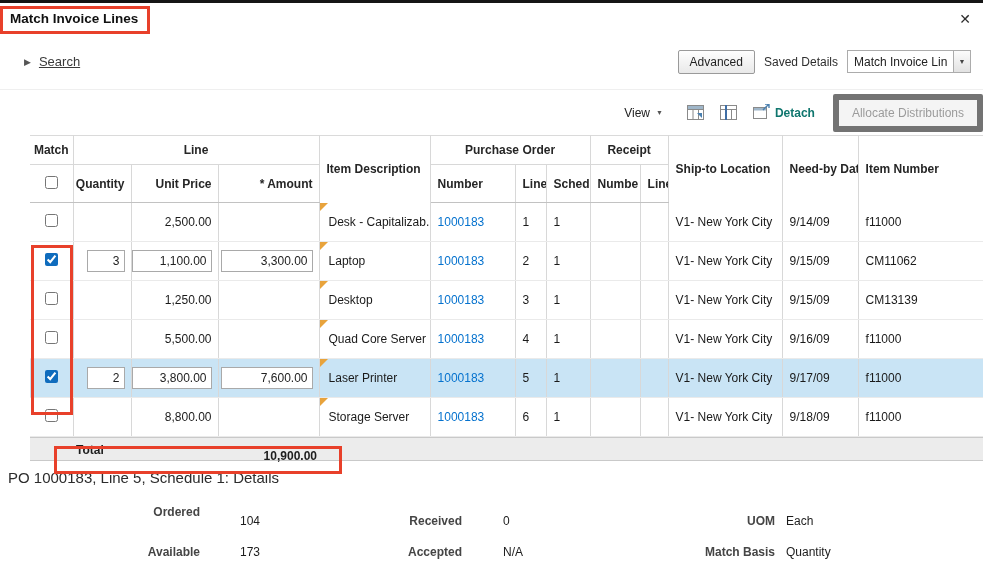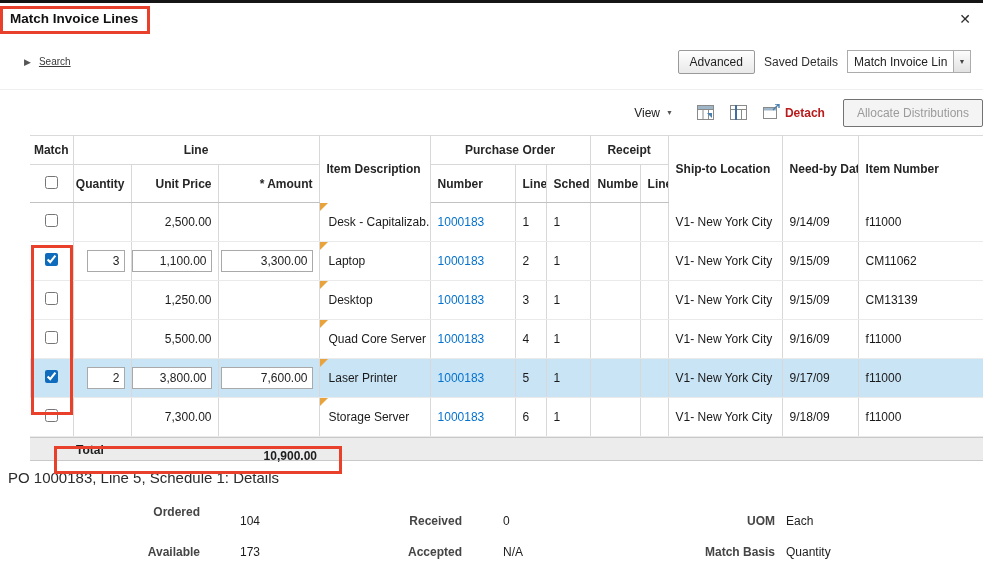--- a/index.html
+++ b/index.html
@@ -8,35 +8,35 @@
   .root { position:relative; width:983px; height:567px; overflow:hidden; background:#fff; border-top:3px solid #151515; }
 
   
   .titlebar { height:31px; display:flex; align-items:center; padding:0 12px 0 10px; }
   .title { font-size:13.5px; font-weight:bold; color:#111; }
   .close { margin-left:auto; font-size:14px; color:#2b2b2b; cursor:pointer; line-height:1; }
 
   
   .searchrow { height:56px; display:flex; align-items:center; padding:0 12px 0 24px; border-bottom:1px solid #efefef; }
   .disclosure { font-size:9px; color:#555; margin-right:8px; }
-  .search-label { font-size:10px; color:#3a3a3a;text-decoration:underline; }
+  .search-label { font-size:13px; color:#3a3a3a;text-decoration:underline; }
   .search-right { margin-left:auto; display:flex; align-items:center; gap:9px; }
   .btn { font-size:12px; color:#1f1f1f; background:linear-gradient(#fefefe,#e9e9e9); border:1px solid #9a9a9a; border-radius:2px; padding:4px 11px; cursor:pointer; font-family:inherit; }
   .saved-label { font-size:12px; color:#2e2e2e; }
   .combo { display:flex; align-items:stretch; height:23px; }
   .combo-input { width:106px; border:1px solid #acacac; border-right:none; font-size:12px; padding:0 6px; color:#222; background:#fff; font-family:inherit; }
   .combo-btn { width:18px; border:1px solid #acacac; background:linear-gradient(#fcfcfc,#e2e2e2); font-size:7px; color:#444; display:flex; align-items:center; justify-content:center; cursor:pointer; }
 
   
   .toolbar { height:45px; display:flex; align-items:center; padding:0 0 0 20px;justify-content:flex-end; }
   .view-btn { display:flex; align-items:center; gap:6px; font-size:12px; color:#222; cursor:pointer; margin-right:24px; }
   .caret { font-size:7px; color:#555; }
   .iconbtn { margin-right:16px; cursor:pointer; display:flex; align-items:center; }
-  .detach-btn { display:flex; align-items:center; gap:5px; font-size:12px; font-weight:bold; color:#b91c1c; cursor:pointer; margin-right:18px; }
-  .allocate-btn { font-size:12px; color:#9b9b9b; background:#f4f4f4; border:1px solid #737373; border-radius:2px; padding:6px 13px; font-family:inherit; }
+  .detach-btn { display:flex; align-items:center; gap:5px; font-size:12px; font-weight:bold; color:#0f766e; cursor:pointer; margin-right:18px; }
+  .allocate-btn { font-size:12px; color:#9b9b9b; background:#f4f4f4; border:6px solid #737373; border-radius:2px; padding:6px 13px; font-family:inherit; }
 
   
   .grid { border-collapse:collapse; table-layout:fixed; margin-left:30px; width:953px; border-top:1px solid #dadada; }
   .grid th, .grid td { border-right:1px solid #d8d8d8; font-size:12px; vertical-align:middle; overflow:hidden; white-space:nowrap; }
   .grid th { font-weight:bold; color:#262626; background:#fff; }
   .h1 th { height:29px; }
   .h1 th.bb { border-bottom:1px solid #d8d8d8;margin-left:32px; }
   .h2 th { height:38px; border-bottom:1px solid #c2c2c2; }
   .grid td { height:39px; border-bottom:1px solid #eaeaea; background:#fff; }
   .c { text-align:center; }
@@ -244,21 +244,21 @@
         <td class="left"></td>
         <td class="left"></td>
         <td class="left">V1- New York City</td>
         <td class="left">9/17/09</td>
         <td class="left">f11000</td>
       </tr>
 
       <tr class="trow">
         <td class="c"><input type="checkbox" class="cb" style=""></td>
         <td class="r"></td>
-        <td class="r">7,300.00</td>
+        <td class="r">8,800.00</td>
         <td class="r"></td>
         <td class="left desc-cell"><span class="corner"></span><span>Storage Server</span></td>
         <td class="left"><a class="link">1000183</a></td>
         <td class="left">6</td>
         <td class="left">1</td>
         <td class="left"></td>
         <td class="left"></td>
         <td class="left">V1- New York City</td>
         <td class="left">9/18/09</td>
         <td class="left">f11000</td>

